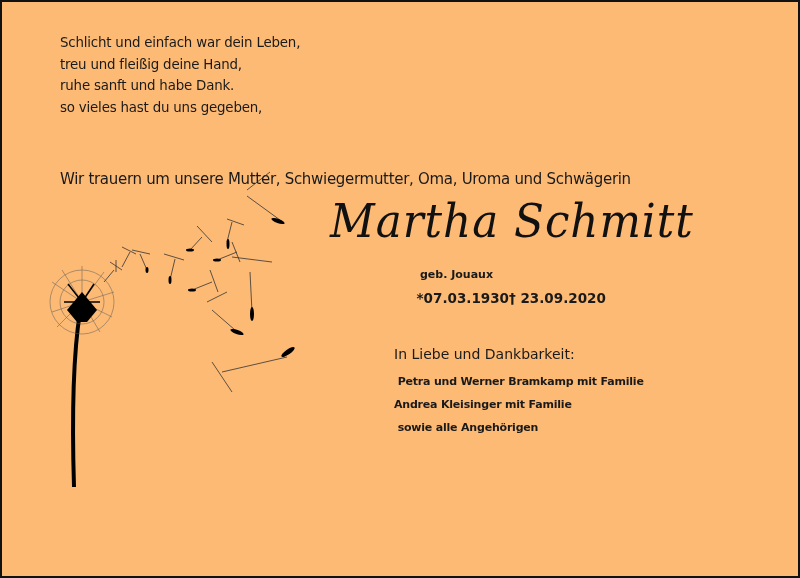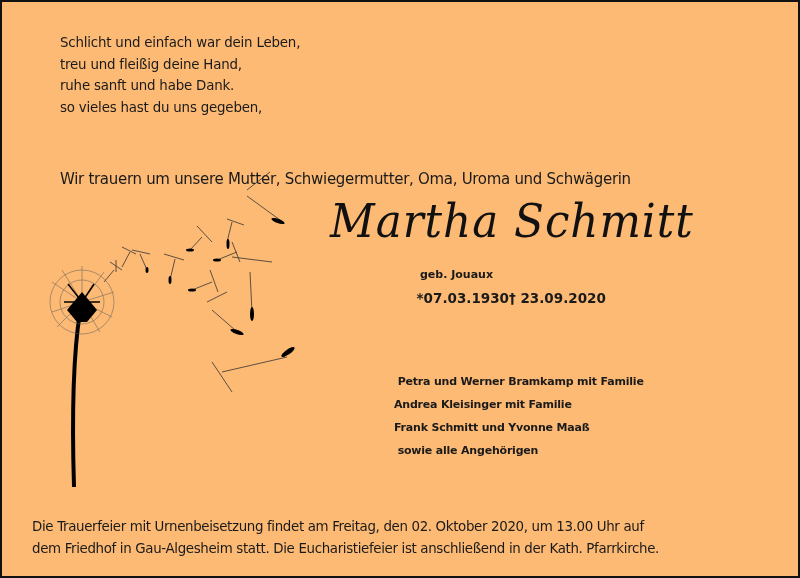--- a/index.html
+++ b/index.html
@@ -85,24 +85,20 @@
       <ellipse cx="115" cy="108" rx="1.5" ry="3"></ellipse>
     </g>
   </svg>
 
   <div class="name">Martha Schmitt</div>
   <div class="geb sans">geb. Jouaux</div>
   <div class="dates sans">
     <span class="born">*07.03.1930</span><span>† 23.09.2020</span>
   </div>
 
+  <div class="thanks sans">In Liebe und Dankbarkeit:</div>
   <div class="family sans">
     <div style="white-space:pre"> Petra und Werner Bramkamp mit Familie</div>
     <div>Andrea Kleisinger mit Familie</div>
-    <div>Frank Schmitt und Yvonne Maaß</div>
     <div style="white-space:pre"> sowie alle Angehörigen</div>
   </div>
 
-  <div class="footer sans">
-    <div>Die Trauerfeier mit Urnenbeisetzung findet am Freitag, den 02. Oktober 2020, um 13.00 Uhr auf</div>
-    <div>dem Friedhof in Gau-Algesheim statt. Die Eucharistiefeier ist anschließend in der Kath. Pfarrkirche.</div>
-  </div>
 </div>
 
 </body></html>

